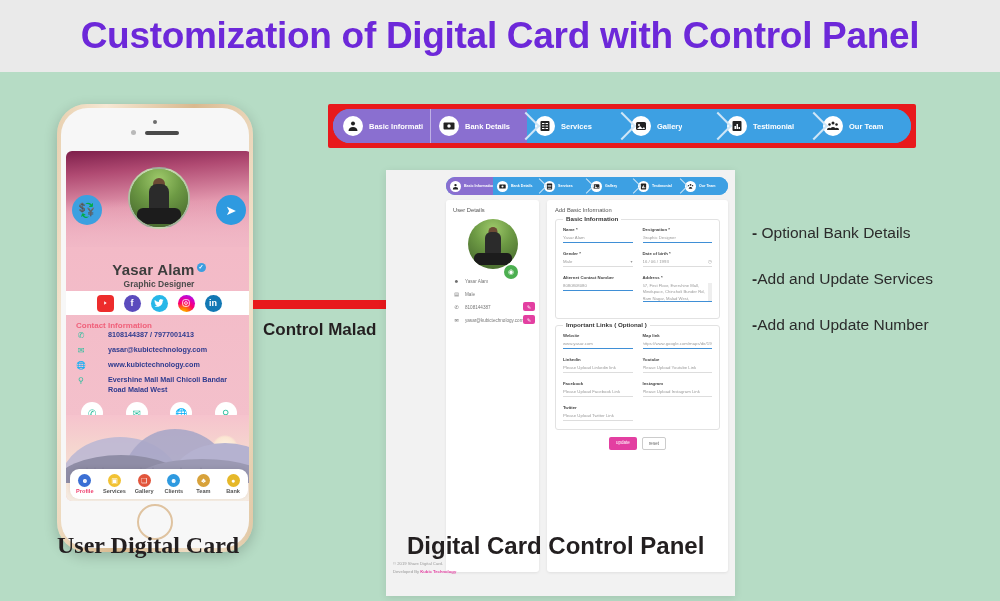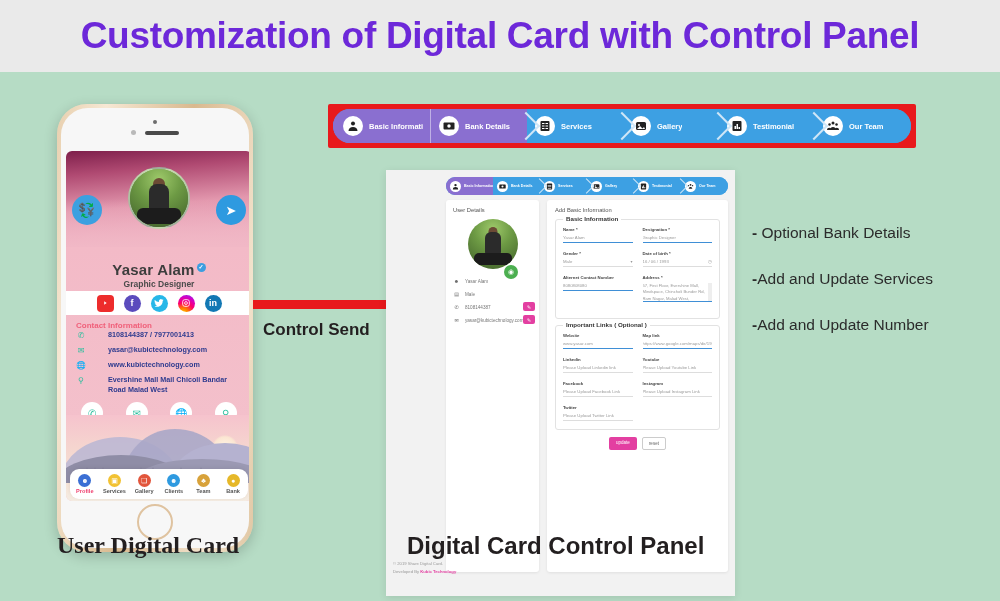--- a/index.html
+++ b/index.html
@@ -446,21 +446,21 @@
             </div>
           </div>
         </div>
       </div>
 
       <div class="phone-home"></div>
     </div>
   </div>
 
   <div class="connector"></div>
-  <div class="cp-label">Control Send</div>
+  <div class="cp-label">Control Malad</div>
 
   <div class="cp-shot">
 
     <div class="cp-wizard-wrap">
       <div class="cp-wizard">
         <div class="cpstep purple">
           <span class="ci2">
               <svg viewBox="0 0 24 24">
                 <circle cx="12" cy="7" r="4" fill="#222"></circle>
                 <path d="M3 22c0-5 4-8 9-8s9 3 9 8z" fill="#222"></path>

